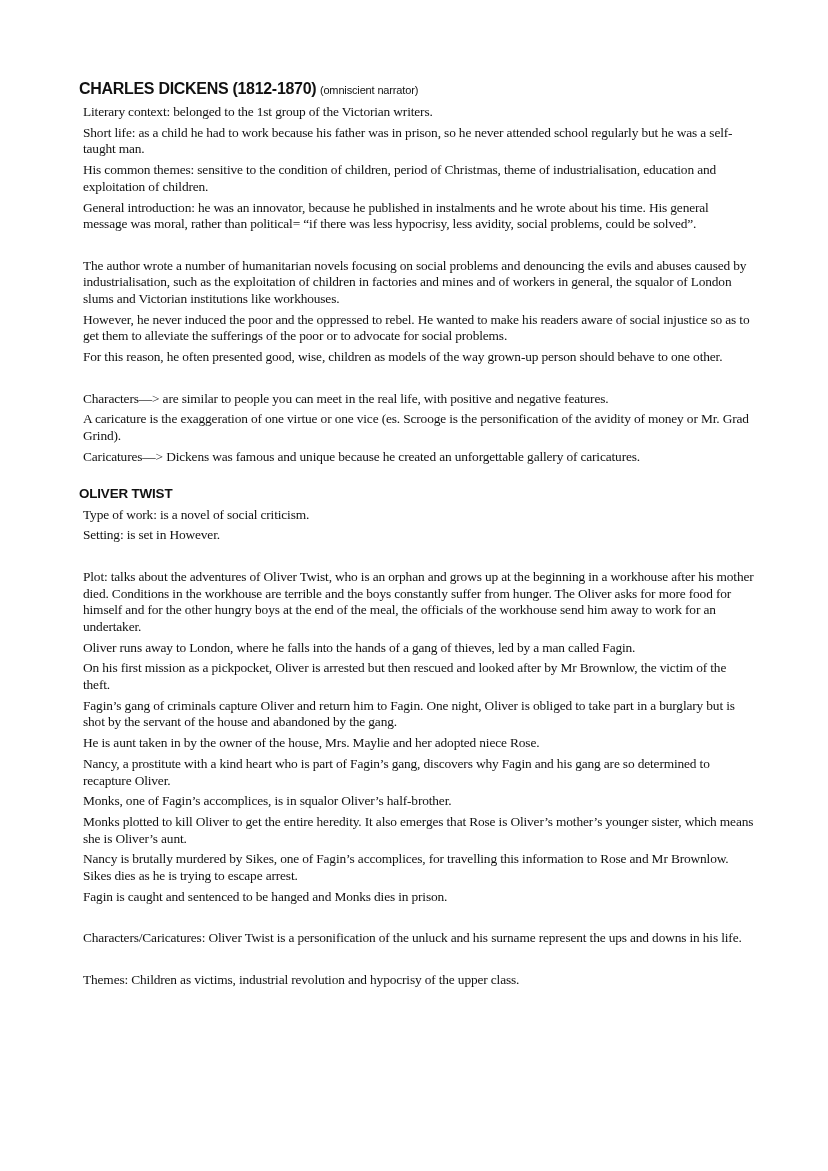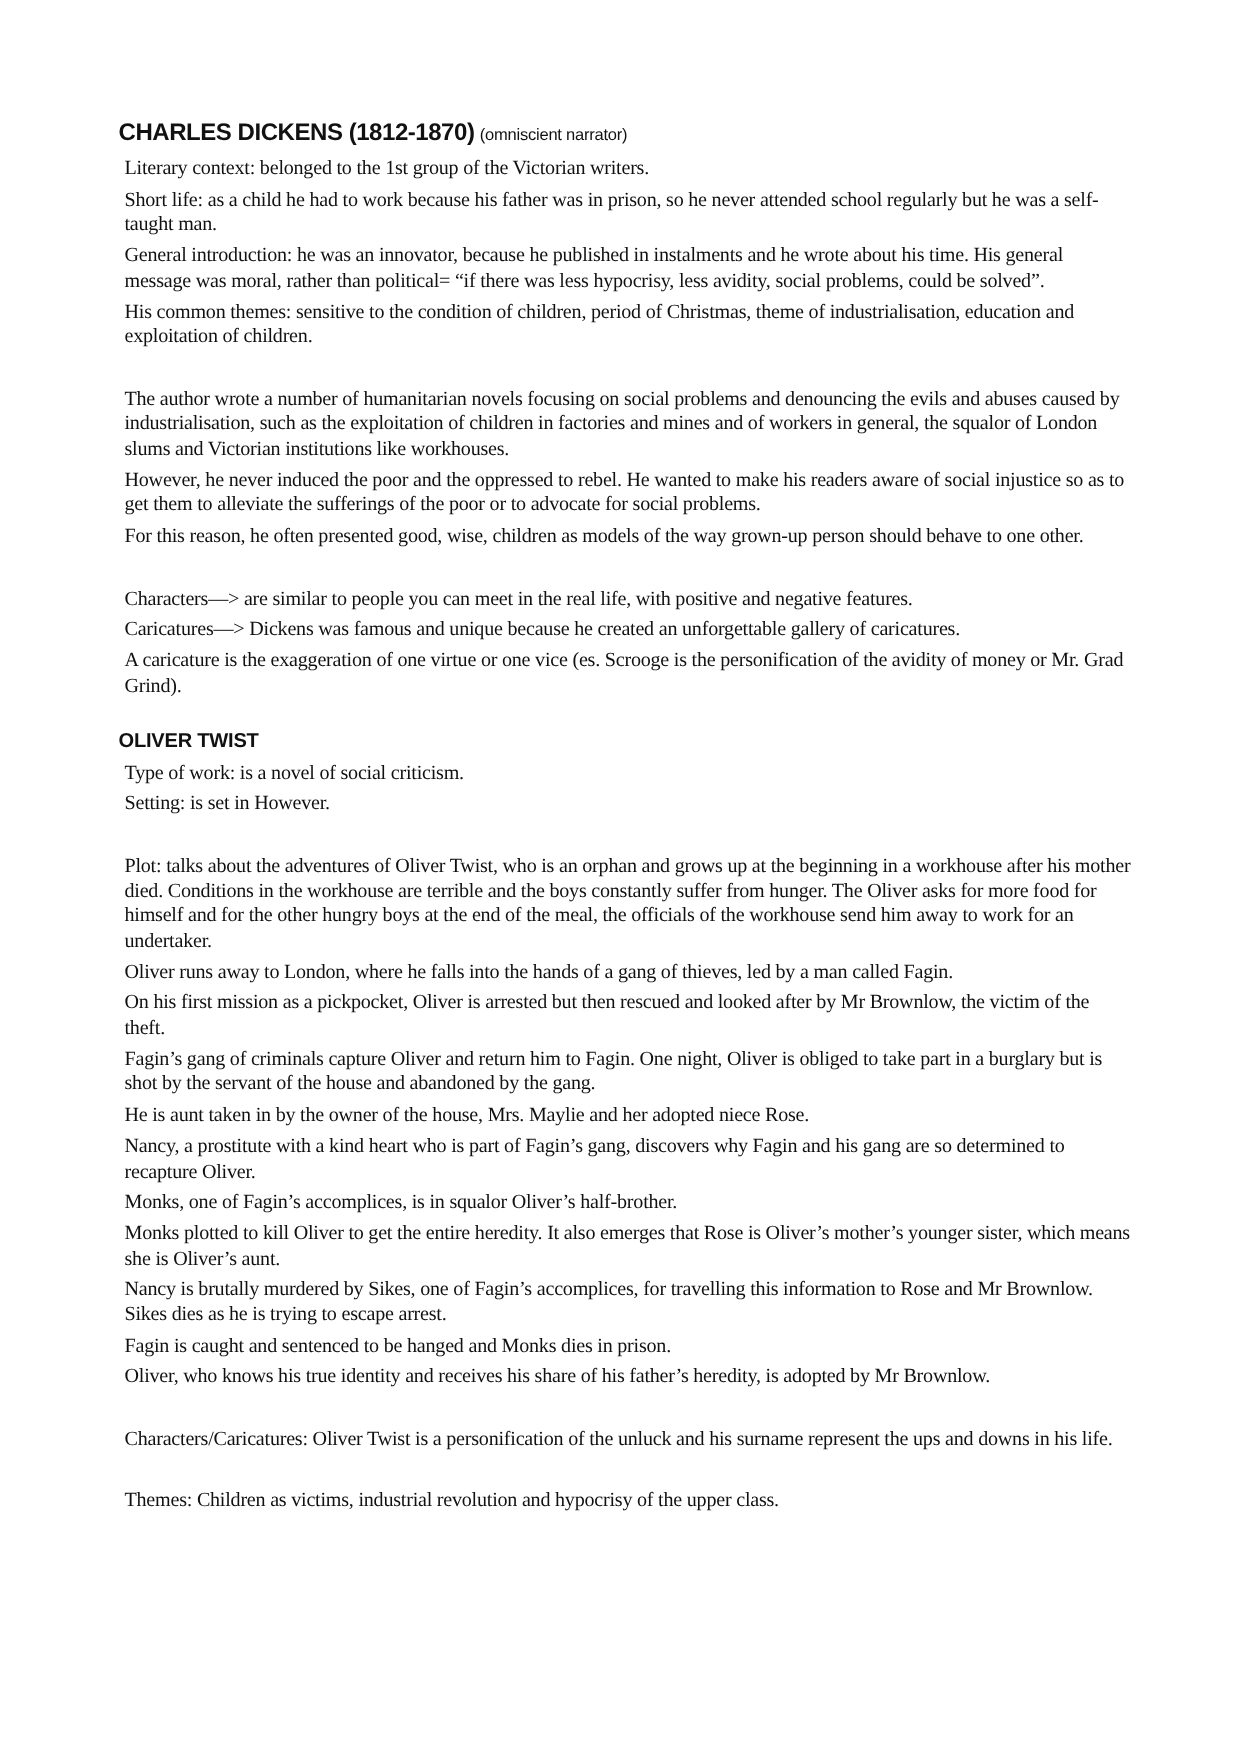--- a/index.html
+++ b/index.html
@@ -21,54 +21,53 @@
 <body>
 
 <div class="page">
   <div class="title-line">
     <span class="title">CHARLES DICKENS (1812-1870)</span>
     <span class="subtitle">(omniscient narrator)</span>
   </div>
 
   <p class="p">Literary context: belonged to the 1st group of the Victorian writers.</p>
   <p class="p">Short life: as a child he had to work because his father was in prison, so he never attended school regularly but he was a self-taught man.</p>
+  <p class="p">His common themes: sensitive to the condition of children, period of Christmas, theme of industrialisation, education and exploitation of children.</p>
   <p class="p">General introduction: he was an innovator, because he published in instalments and he wrote about his time. His general message was moral, rather than political= “if there was less hypocrisy, less avidity, social problems, could be solved”.</p>
-  <p class="p">His common themes: sensitive to the condition of children, period of Christmas, theme of industrialisation, education and exploitation of children.</p>
 
   <div class="gap"></div>
 
   <p class="p">The author wrote a number of humanitarian novels focusing on social problems and denouncing the evils and abuses caused by industrialisation, such as the exploitation of children in factories and mines and of workers in general, the squalor of London slums and Victorian institutions like workhouses.</p>
   <p class="p">However, he never induced the poor and the oppressed to rebel. He wanted to make his readers aware of social injustice so as to get them to alleviate the sufferings of the poor or to advocate for social problems.</p>
   <p class="p">For this reason, he often presented good, wise, children as models of the way grown-up person should behave to one other.</p>
 
   <div class="gap"></div>
 
   <p class="p">Characters—&gt; are similar to people you can meet in the real life, with positive and negative features.</p>
+  <p class="p">A caricature is the exaggeration of one virtue or one vice (es. Scrooge is the personification of the avidity of money or Mr. Grad Grind).</p>
   <p class="p">Caricatures—&gt; Dickens was famous and unique because he created an unforgettable gallery of caricatures.</p>
-  <p class="p">A caricature is the exaggeration of one virtue or one vice (es. Scrooge is the personification of the avidity of money or Mr. Grad Grind).</p>
 
   <div class="gap"></div>
 
   <p class="heading">OLIVER TWIST</p>
   <p class="p">Type of work: is a novel of social criticism.</p>
   <p class="p">Setting: is set in However.</p>
 
   <div class="gap"></div>
 
   <p class="p">Plot: talks about the adventures of Oliver Twist, who is an orphan and grows up at the beginning in a workhouse after his mother died. Conditions in the workhouse are terrible and the boys constantly suffer from hunger. The Oliver asks for more food for himself and for the other hungry boys at the end of the meal, the officials of the workhouse send him away to work for an undertaker.</p>
   <p class="p">Oliver runs away to London, where he falls into the hands of a gang of thieves, led by a man called Fagin.</p>
   <p class="p">On his first mission as a pickpocket, Oliver is arrested but then rescued and looked after by Mr Brownlow, the victim of the theft.</p>
   <p class="p">Fagin’s gang of criminals capture Oliver and return him to Fagin. One night, Oliver is obliged to take part in a burglary but is shot by the servant of the house and abandoned by the gang.</p>
   <p class="p">He is aunt taken in by the owner of the house, Mrs. Maylie and her adopted niece Rose.</p>
   <p class="p">Nancy, a prostitute with a kind heart who is part of Fagin’s gang, discovers why Fagin and his gang are so determined to recapture Oliver.</p>
   <p class="p">Monks, one of Fagin’s accomplices, is in squalor Oliver’s half-brother.</p>
   <p class="p">Monks plotted to kill Oliver to get the entire heredity. It also emerges that Rose is Oliver’s mother’s younger sister, which means she is Oliver’s aunt.</p>
   <p class="p">Nancy is brutally murdered by Sikes, one of Fagin’s accomplices, for travelling this information to Rose and Mr Brownlow. Sikes dies as he is trying to escape arrest.</p>
   <p class="p">Fagin is caught and sentenced to be hanged and Monks dies in prison.</p>
-  <p class="p">Oliver, who knows his true identity and receives his share of his father’s heredity, is adopted by Mr Brownlow.</p>
 
   <div class="gap"></div>
 
   <p class="p">Characters/Caricatures: Oliver Twist is a personification of the unluck and his surname represent the ups and downs in his life.</p>
 
   <div class="gap"></div>
 
   <p class="p">Themes: Children as victims, industrial revolution and hypocrisy of the upper class.</p>
 </div>
 

